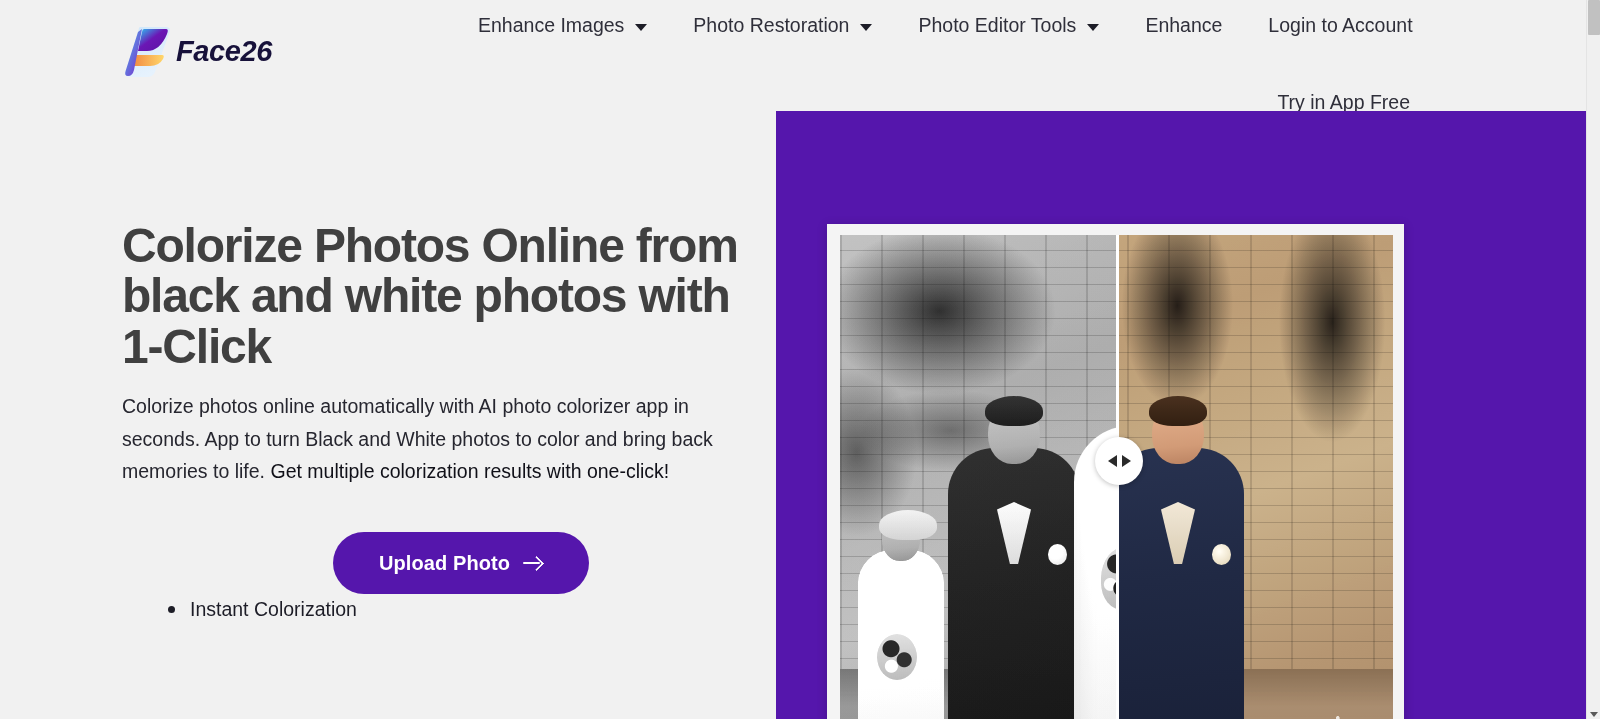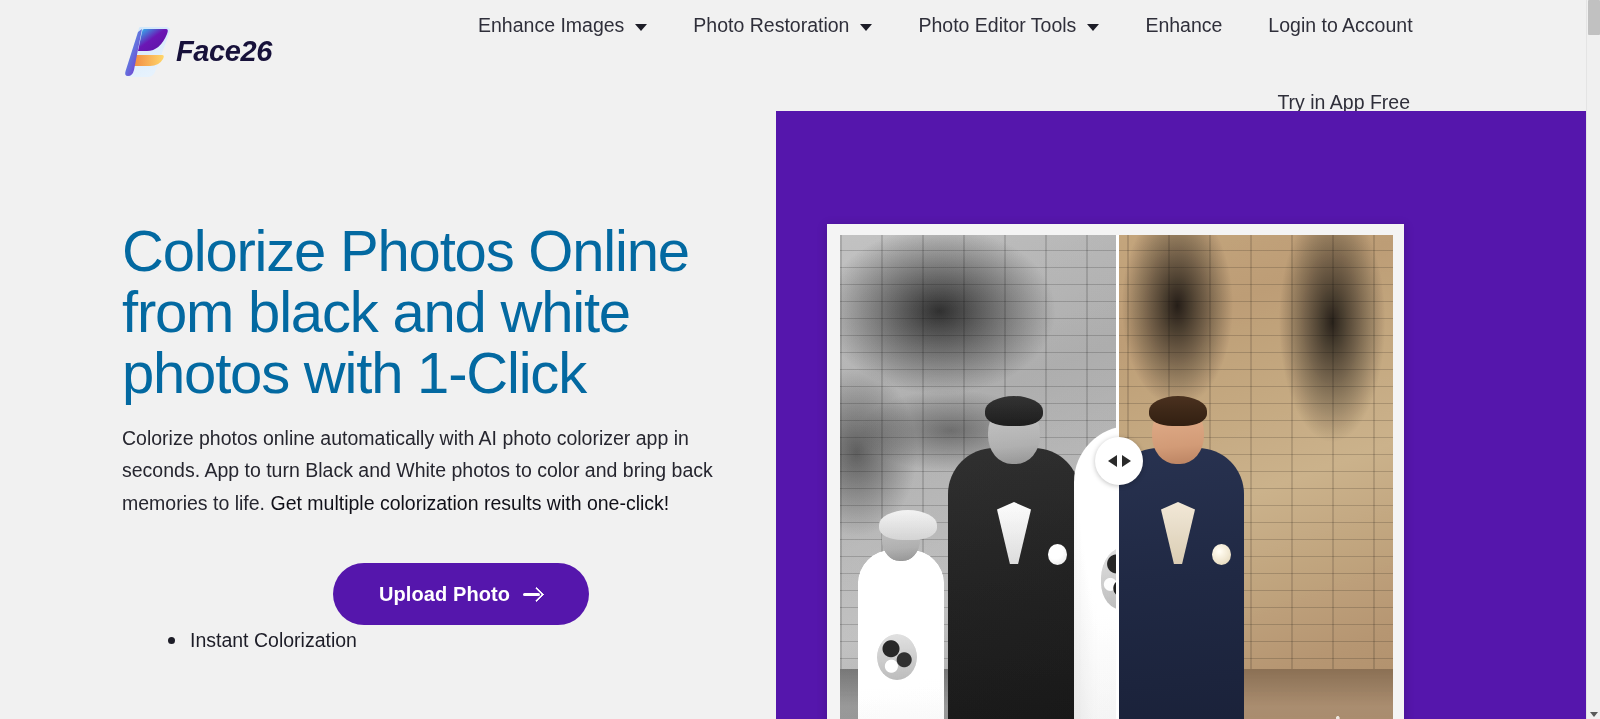--- a/index.html
+++ b/index.html
@@ -119,25 +119,25 @@
   }
 
   .hero-inner {
     position: absolute;
     left: 122px;
     top: 110px;
     width: 648px;
   }
 
   .headline {
-    font-size: 58px;
+    font-size: 48px;
     line-height: 1.05;
-    font-weight: 400;
+    font-weight: 700;
     letter-spacing: -1.2px;
-    color: #0369a1;
+    color: #404040;
     max-width: 640px;
   }
 
   .subtext {
     margin-top: 18px;
     font-size: 19.5px;
     line-height: 1.67;
     color: #26262f;
     max-width: 628px;
   }

